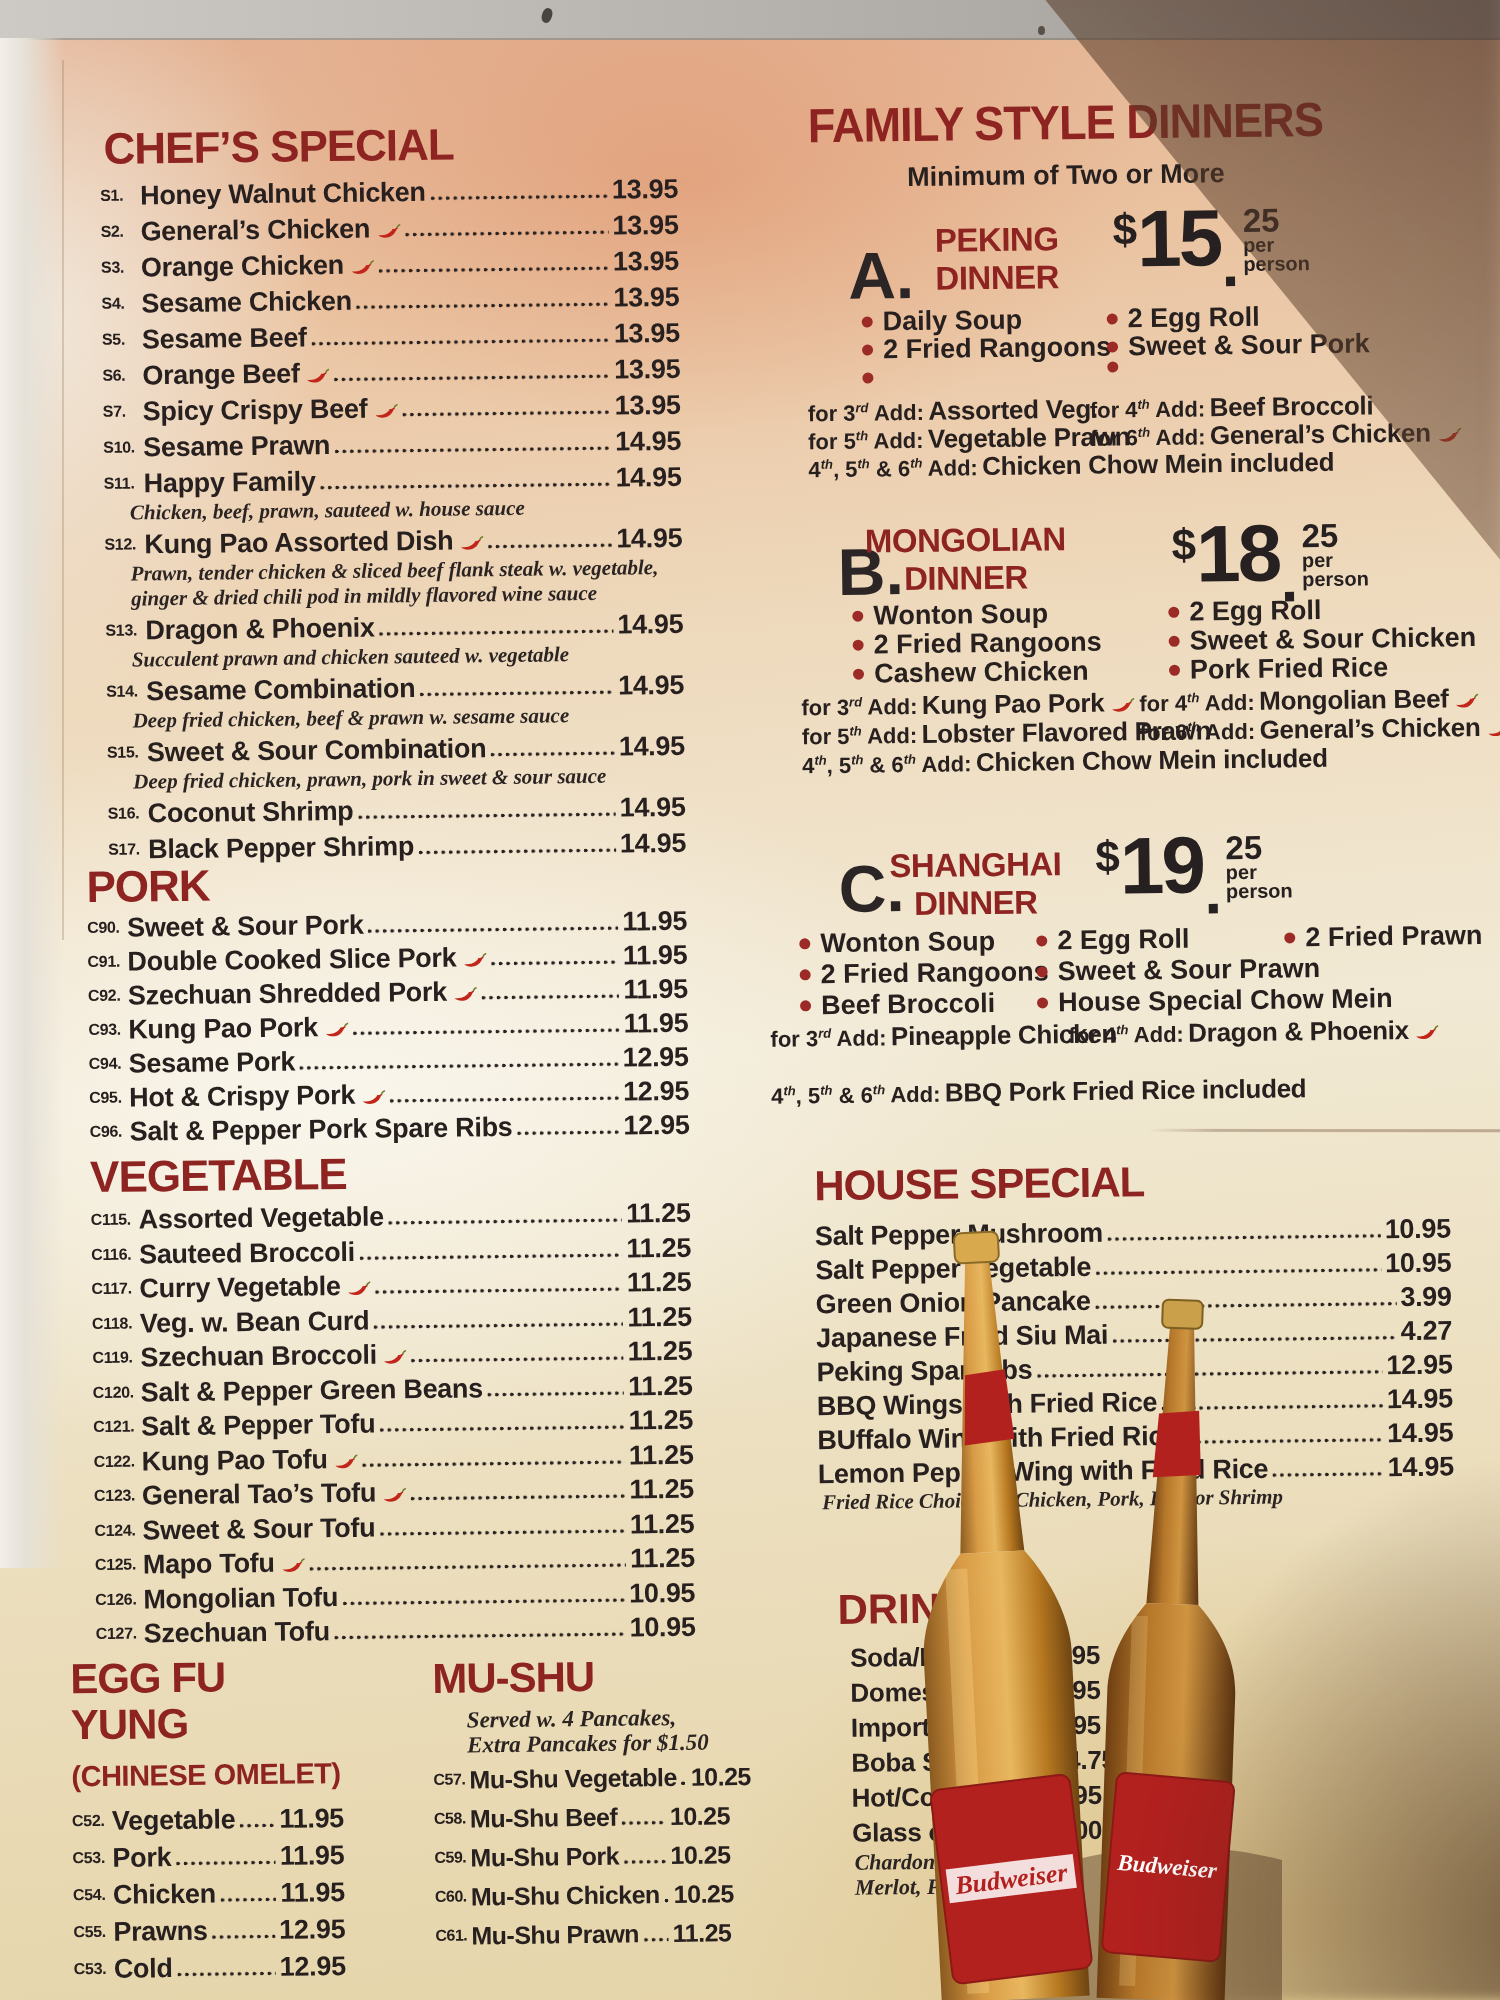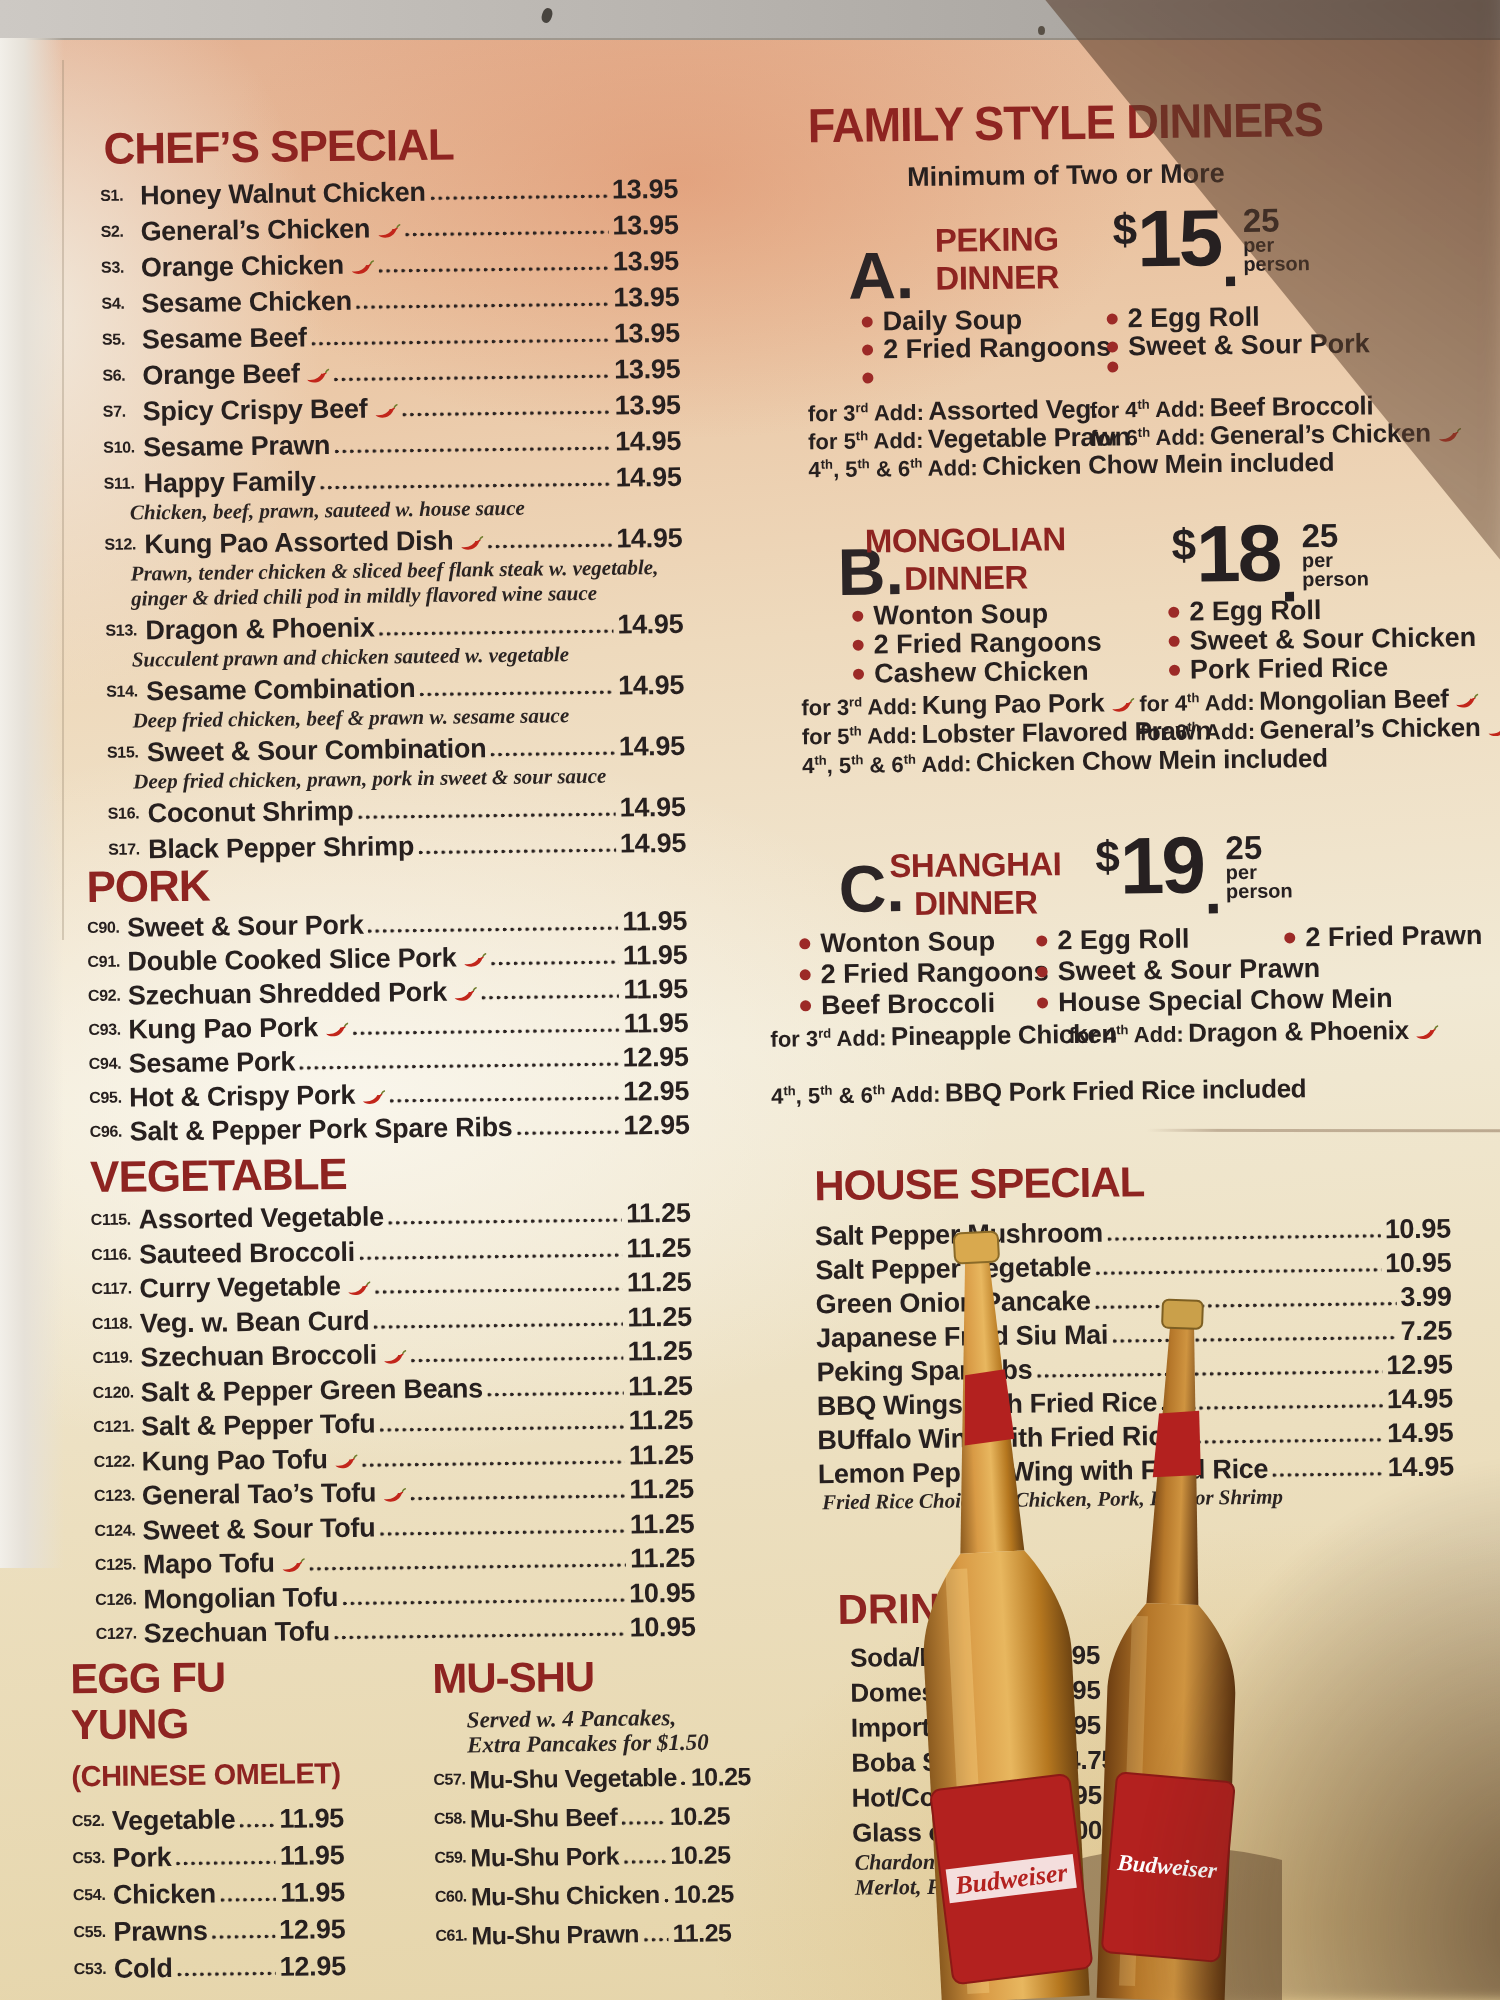--- a/index.html
+++ b/index.html
@@ -127,21 +127,21 @@
   .crease{position:absolute;left:1145px;top:1136px;width:355px;height:3px;
     background:linear-gradient(90deg,rgba(125,95,70,0) 0%,rgba(125,95,70,0.40) 20%,rgba(125,95,70,0.45) 100%);transform:rotate(0.8deg);}
   .bottles-wrap{position:absolute;left:878px;top:1222px;width:404px;height:778px;}
   .shadow-tr{position:absolute;left:995px;top:-30px;width:520px;height:640px;
     clip-path:polygon(5% 0%,100% 0%,100% 95%);filter:blur(14px);
     background:linear-gradient(215deg,rgba(70,47,34,0.68) 0%,rgba(95,65,45,0.5) 55%,rgba(112,82,56,0.32) 100%);}
   .shadow-br{position:absolute;right:0;bottom:0;width:460px;height:600px;filter:blur(6px);
     background:radial-gradient(at 100% 88%,rgba(56,32,17,0.62),rgba(56,32,17,0) 63%);}
   .edge-right{position:absolute;right:0;top:560px;width:42px;height:1100px;
     background:linear-gradient(90deg,rgba(120,90,60,0) ,rgba(120,90,60,0.22));}
-  sup{line-height:0;}
+  sup{line-height:0;font-style:italic;}
 </style>
 </head>
 <body>
 
 <div class="page">
   <div class="wall"></div>
   <div class="speck1"></div>
   <div class="speck2"></div>
   <div class="left-edge"></div>
   <div class="left-edge-line"></div>
@@ -741,21 +741,21 @@
             <span class="price">10.95</span>
           </div>
           <div class="item-row">
             <span class="name">Green Onion Pancake</span>
             <span class="dots"></span>
             <span class="price">3.99</span>
           </div>
           <div class="item-row">
             <span class="name">Japanese Fried Siu Mai</span>
             <span class="dots"></span>
-            <span class="price">7.25</span>
+            <span class="price">4.27</span>
           </div>
           <div class="item-row">
             <span class="name">Peking Spareribs</span>
             <span class="dots"></span>
             <span class="price">12.95</span>
           </div>
           <div class="item-row">
             <span class="name">BBQ Wings with Fried Rice</span>
             <span class="dots"></span>
             <span class="price">14.95</span>

